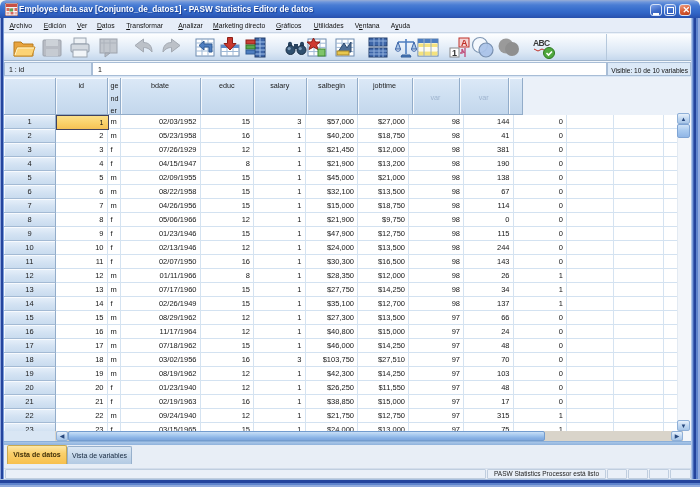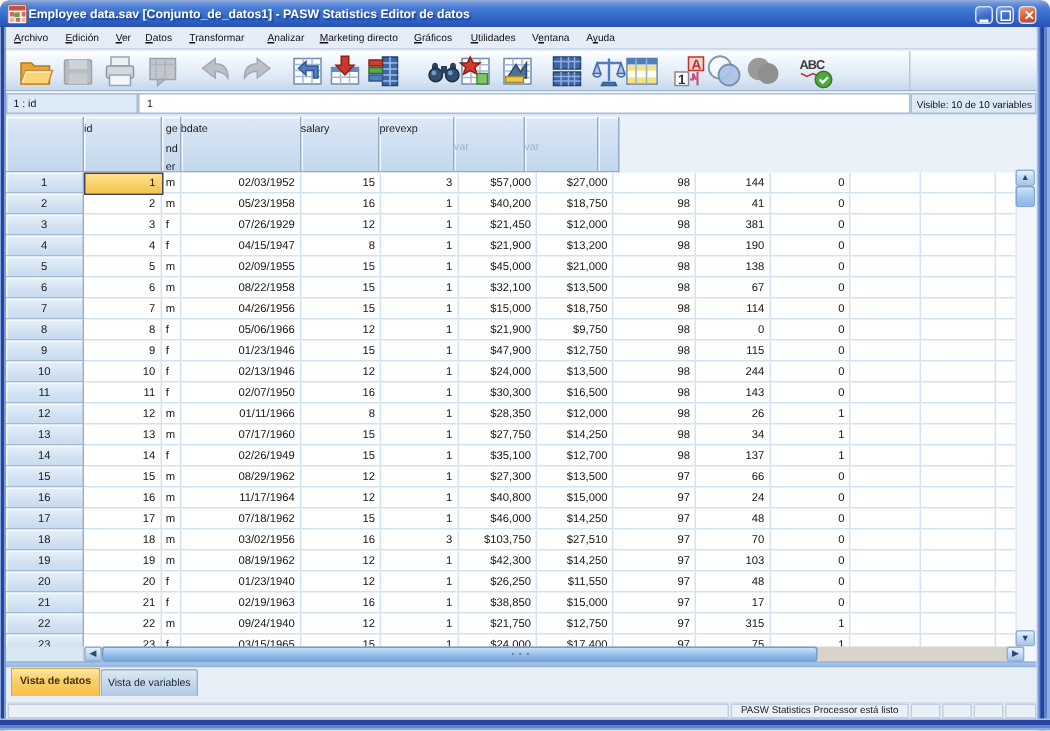--- a/index.html
+++ b/index.html
@@ -22,21 +22,21 @@
 
 #tbar{left:3px;top:34px;width:688px;height:27px;background:linear-gradient(180deg,#FDFEFF 0,#EEF4FB 8px,#DCE8F5 18px,#CBDCEF 24px,#C3D6EC 27px);border-bottom:1px solid #9FB4CB;}
 #tbar svg{position:absolute;top:2px;}
 
 #refbar{left:3px;top:61px;width:688px;height:16px;background:#D9E6F5;border-top:1px solid #F2F7FC;}
 #refcell{left:4px;top:62px;width:88px;height:14px;background:#DCE9F7;border:1px solid #A8BDD6;font-size:7px;color:#111;padding:3px 0 0 4px;}
 #refedit{left:92px;top:62px;width:515px;height:14px;background:#fff;border:1px solid #A8BDD6;font-size:7px;color:#111;padding:3px 0 0 5px;}
 #visbox{left:607px;top:62px;width:84px;height:14px;background:#DCE9F7;border:1px solid #A8BDD6;font-size:6.6px;color:#111;padding:3.5px 2px 0 0;text-align:right;white-space:nowrap;}
 
 #thead{left:4px;top:78px;width:673px;height:36.5px;display:flex;}
-.hc{height:36.5px;background:linear-gradient(180deg,#DCE9F7 0,#CFE0F2 17px,#C3D7EC 36px);border-right:1px solid #92ACC9;border-bottom:1px solid #92ACC9;box-shadow:inset 1px 1px 0 rgba(255,255,255,.8);font-size:7.2px;color:#1A1A1A;padding-top:2px;line-height:12.5px;}
+.hc{height:36.5px;background:linear-gradient(180deg,#DCE9F7 0,#CFE0F2 17px,#C3D7EC 36px);border-right:1px solid #92ACC9;border-bottom:1px solid #92ACC9;box-shadow:inset 1px 1px 0 rgba(255,255,255,.8);font-size:7.2px;color:#1A1A1A;text-align:center;padding-top:2px;line-height:12.5px;}
 .hc.var{color:#9FB4CF;padding-top:14px;}
 .hc.gn{text-align:left;padding-left:3px;}
 #tbody{left:4px;top:114.5px;width:673px;height:317px;overflow:hidden;background:#fff;}
 .r{display:flex;width:673px;height:14px;}
 .c{height:14px;border-right:1px solid #D5E3F1;border-bottom:1px solid #D3E2F1;font-size:7.5px;color:#151515;line-height:13.2px;text-align:right;padding-right:3px;white-space:nowrap;overflow:hidden;}
 .c.rh{background:linear-gradient(180deg,#E7F0FA 0,#D4E3F3 7px,#C7DAEE 14px);border-right:1px solid #92ACC9;border-bottom:1px solid #A3BAD4;box-shadow:inset 1px 1px 0 rgba(255,255,255,.7);text-align:center;padding-right:0;color:#1A1A1A;}
 .c.g{text-align:left;padding-left:3px;padding-right:0;}
 #selcell{left:56px;top:114.5px;width:52.5px;height:15px;background:linear-gradient(180deg,#FCE089 0,#F9CF66 8px,#F3BC4E 15px);border:1px solid #42425C;font-size:7px;line-height:13.5px;text-align:right;padding-right:4px;color:#111;}
 
 #vsb{left:677px;top:113px;width:14px;height:328px;background:#F3F6FA;border-left:1px solid #E3EAF2;}
@@ -205,22 +205,24 @@
 </div>
 <div id="refbar" class="abs"></div>
 <div id="refcell" class="abs">1 : id</div>
 <div id="refedit" class="abs">1</div>
 <div id="visbox" class="abs">Visible: 10 de 10 variables</div>
 <div id="thead" class="abs">
 <div class="hc" style="width:52.0px"></div>
 <div class="hc" style="width:51.5px">id</div>
 <div class="hc gn" style="width:13.0px">ge<br>nd<br>er</div>
 <div class="hc" style="width:80.0px">bdate</div>
+<div class="hc" style="width:53.5px">educ</div>
 <div class="hc" style="width:52.5px">salary</div>
-<div class="hc" style="width:49.5px">prevexp</div>
+<div class="hc" style="width:51.0px">salbegin</div>
+<div class="hc" style="width:55.0px">jobtime</div>
 <div class="hc var" style="width:47.0px">var</div>
 <div class="hc var" style="width:49.5px">var</div>
 <div class="hc" style="width:13.5px"></div>
 </div>
 <div id="tbody" class="abs">
 <div class="r">
 <div class="c rh" style="width:52px">1</div>
 <div class="c" style="width:51.5px"></div>
 <div class="c g" style="width:13px">m</div>
 <div class="c" style="width:80px">02/03/1952</div>
@@ -572,21 +574,21 @@
 <div class="c" style="width:13.5px;border-right:none"></div>
 </div>
 <div class="r">
 <div class="c rh" style="width:52px">23</div>
 <div class="c" style="width:51.5px">23</div>
 <div class="c g" style="width:13px">f</div>
 <div class="c" style="width:80px">03/15/1965</div>
 <div class="c" style="width:53.5px">15</div>
 <div class="c" style="width:51.5px">1</div>
 <div class="c" style="width:52.5px">$24,000</div>
-<div class="c" style="width:51px">$17,400</div>
+<div class="c" style="width:51px">$13,000</div>
 <div class="c" style="width:55px">97</div>
 <div class="c" style="width:49.5px">75</div>
 <div class="c" style="width:53.5px">1</div>
 <div class="c" style="width:47px"></div>
 <div class="c" style="width:49.5px"></div>
 <div class="c" style="width:13.5px;border-right:none"></div>
 </div>
 </div>
 <div id="selcell" class="abs">1</div>
 <div id="vsb" class="abs"></div>

